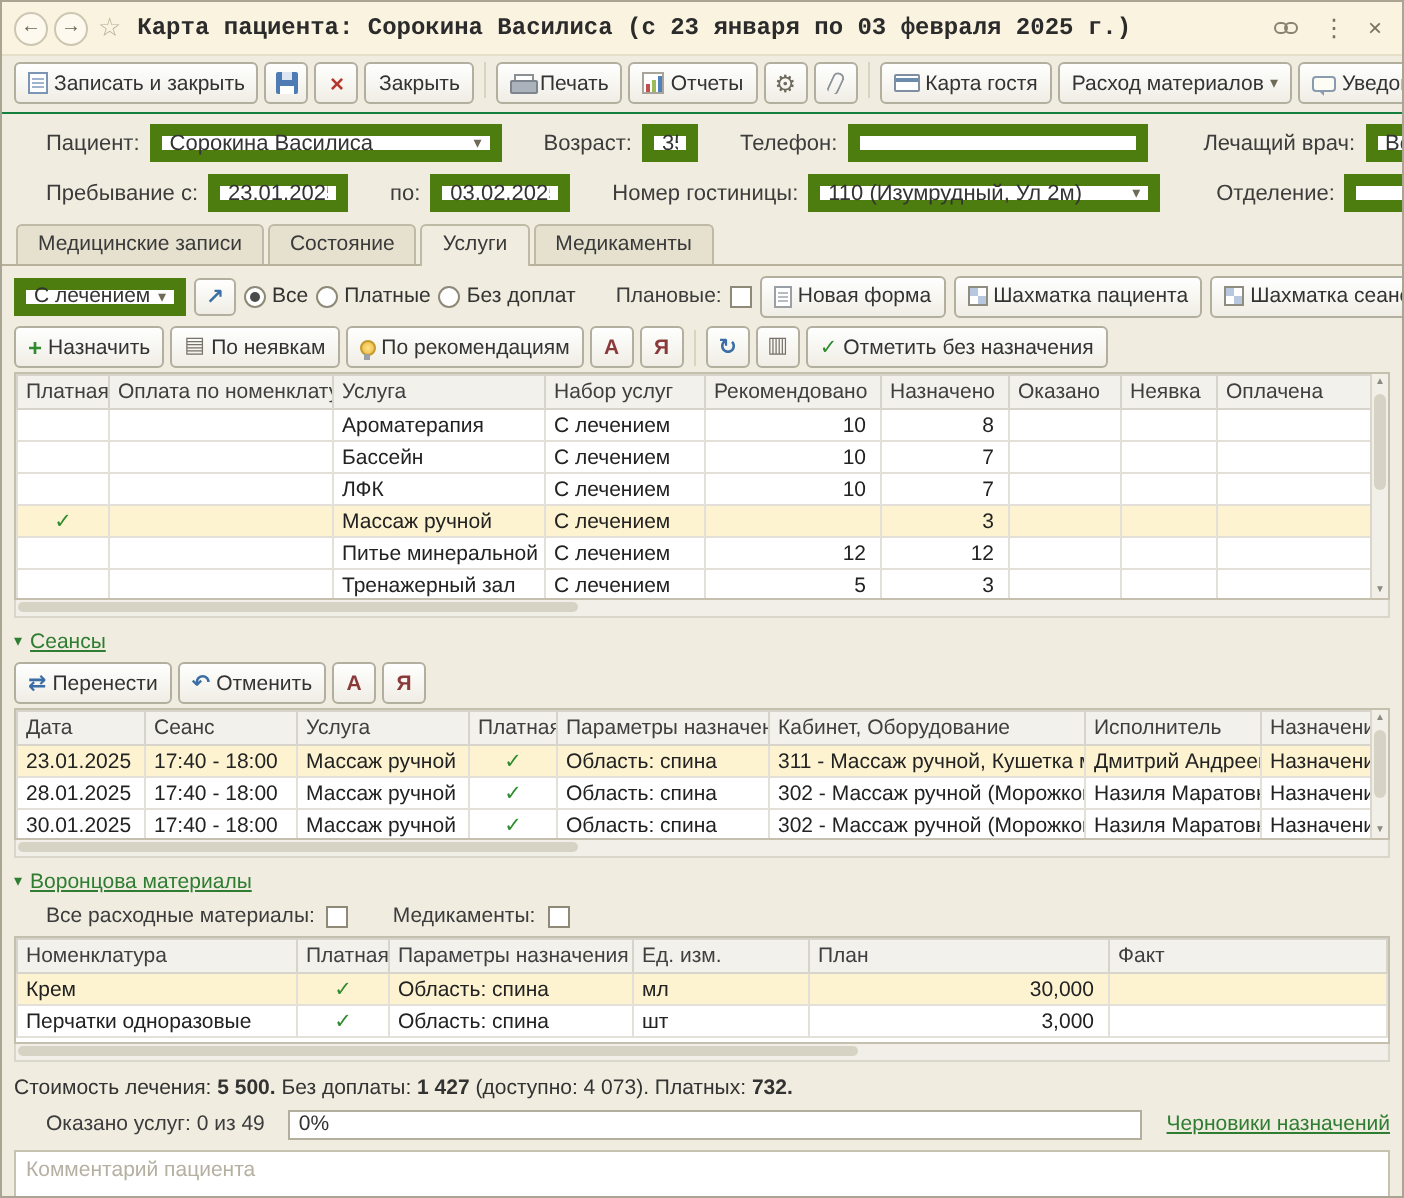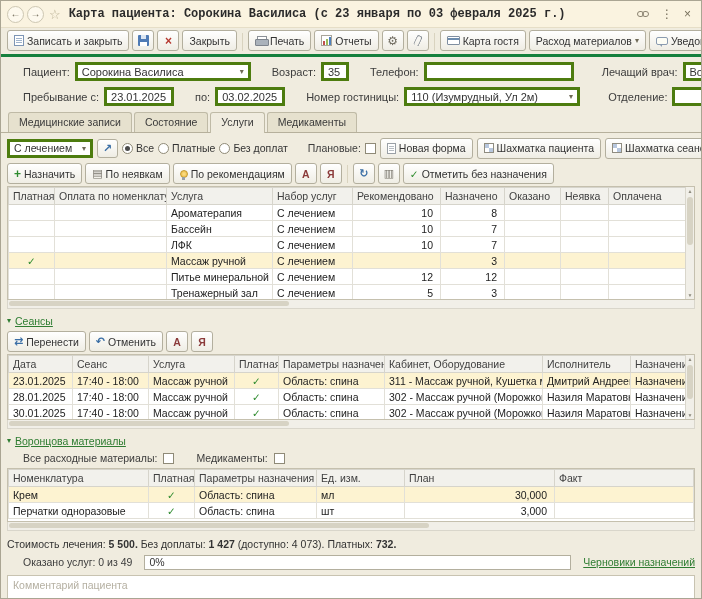--- a/index.html
+++ b/index.html
@@ -15,21 +15,21 @@
   .titlebar{display:flex;align-items:center;gap:3px;padding:0 6px;background:#faf3e0;
     border-bottom:1px solid #e6dec7;height:27px;flex:none;}
   .navbtn{width:17px;height:17px;border:1px solid #cdc7b2;border-radius:50%;background:#fdf9ee;
     color:#6b6553;font-size:10px;line-height:14px;text-align:center;padding:0;flex:none;}
   .star{color:#b9b094;font-size:13px;border:none;background:none;padding:0 2px;flex:none;}
   .wtitle{font-weight:bold;font-size:12px;margin-left:3px;color:#2b2b2b;white-space:nowrap;
     overflow:hidden;text-overflow:ellipsis;font-family:Liberation Mono, monospace;}
   .wicon{color:#77705c;font-size:12px;padding:0 4px;background:none;border:none;flex:none;}
 
   
-  .toolbar{display:flex;align-items:flex-end;gap:3px;padding:3px 6px;border-bottom:3px solid #15803d;
+  .toolbar{display:flex;align-items:flex-start;gap:3px;padding:3px 6px;border-bottom:1px solid #15803d;
     height:29px;flex:none;white-space:nowrap;}
   .btn{display:inline-flex;align-items:center;gap:3px;height:21px;padding:0 6px;
     background:linear-gradient(#ffffff,#efede4);border:1px solid #b3af9e;border-radius:3px;
     font-size:10.5px;color:#333;white-space:nowrap;flex:none;}
   .btn.icon-only{padding:0 4px;min-width:22px;justify-content:center;}
   .dd{color:#6f6a58;font-size:8px;flex:none;}
 
   
   .ic{display:inline-block;flex:none;position:relative;}
   .ic-saveclose{width:10px;height:11px;background:#fff;border:1px solid #7d95b5;}
@@ -67,21 +67,21 @@
   .bulb{width:8px;height:8px;border-radius:50%;background:radial-gradient(#ffe28a,#e9b63b);border:1px solid #c49a2e;}
   .bulb::after{content:"";position:absolute;left:1.5px;bottom:-3px;width:3px;height:3px;background:#9aa0a6;}
   .blue{color:#3a6ea5;font-weight:bold;font-size:11px;}
   .ckgreen{color:#2e8b2e;font-weight:bold;}
   .letter{color:#8b3a3a;font-weight:bold;}
 
   
   .formarea{padding:4px 6px 3px;flex:none;display:flex;flex-direction:column;gap:4px;}
   .frow{display:flex;align-items:center;gap:5px;height:21px;}
   .lbl{color:#3c3c3c;white-space:nowrap;flex:none;padding-left:16px;}
-  .field{display:flex;align-items:center;background:#fff;border:3px solid #4d7c0f;height:19px;
+  .field{display:flex;align-items:center;background:#fff;border:6px solid #4d7c0f;height:19px;
     padding:0 4px;gap:3px;flex:none;}
   .field .val{flex:1;white-space:nowrap;overflow:hidden;}
   .sbtn{width:21px;height:19px;border:1px solid #b3af9e;background:linear-gradient(#fff,#efede4);
     border-radius:3px;display:inline-flex;align-items:center;justify-content:center;flex:none;padding:0;}
 
   
   .tabstrip{display:flex;align-items:flex-end;gap:2px;padding:2px 7px 0;border-bottom:1px solid #b6b09c;flex:none;height:23px;}
   .tab{padding:3px 10px 4px;background:#e6e1ce;border:1px solid #bfbaa6;border-bottom:none;
     border-radius:3px 3px 0 0;color:#3a3a3a;font-size:10.5px;margin-top:18px;}
   .tab.active{background:#f0ecdf;position:relative;margin-bottom:-1px;padding-bottom:5px;}

